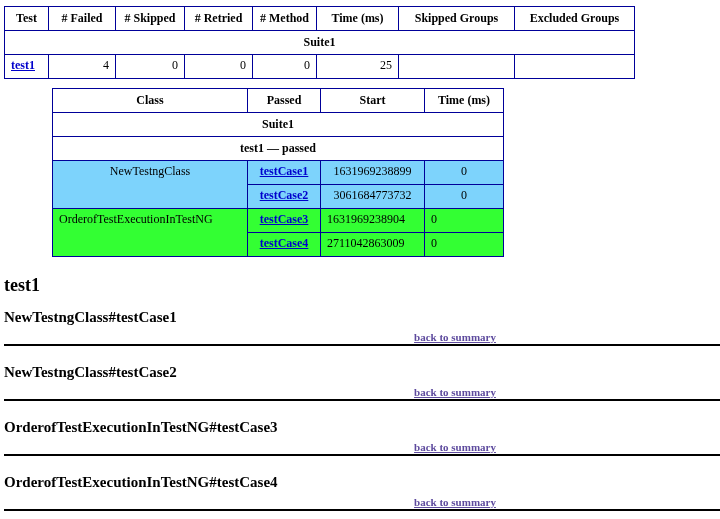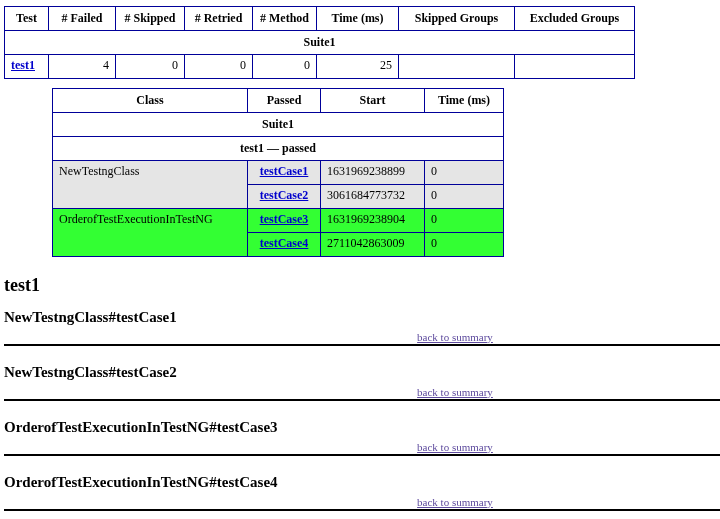--- a/index.html
+++ b/index.html
@@ -18,35 +18,35 @@
   th { font-weight: bold; text-align: center; vertical-align: middle; }
   td { vertical-align: top; text-align: left; }
   .num { text-align: right; }
 
   .summary-table { width: 630px; }
   .methods-table { width: 451px; margin-left: 48px; }
 
   a { text-decoration: underline; cursor: pointer; }
   table a { font-weight: bold; color: #0000CC; }
 
-  tr.passed-dark td { background: #e5e5e5; }
+  tr.passed-dark td { background: #7dd3fc; text-align: center; }
   tr.passed-light td { background: #33FF33; }
   .method-cell { text-align: center; }
 
   h2 { font-size: 18px; font-weight: bold; margin: 18px 0 12px 0; }
   h3 { font-size: 15px; font-weight: bold; margin: 13px 0 5px 0; }
 
   .totop {
     font-size: 11px;
     text-align: center;
     border-bottom: 2px solid #000000;
     margin: 0 0 18px 0;
     padding-bottom: 1px;
   }
-  .totop a { color: #5E4B9E; font-weight: normal; }
+  .totop a { color: #5E4B9E; font-weight: bold; }
 </style>
 </head>
 <body>
 
 <div class="page">
 
   <table class="summary-table">
     <colgroup>
       <col style="width:44px">
         <col style="width:67px">

